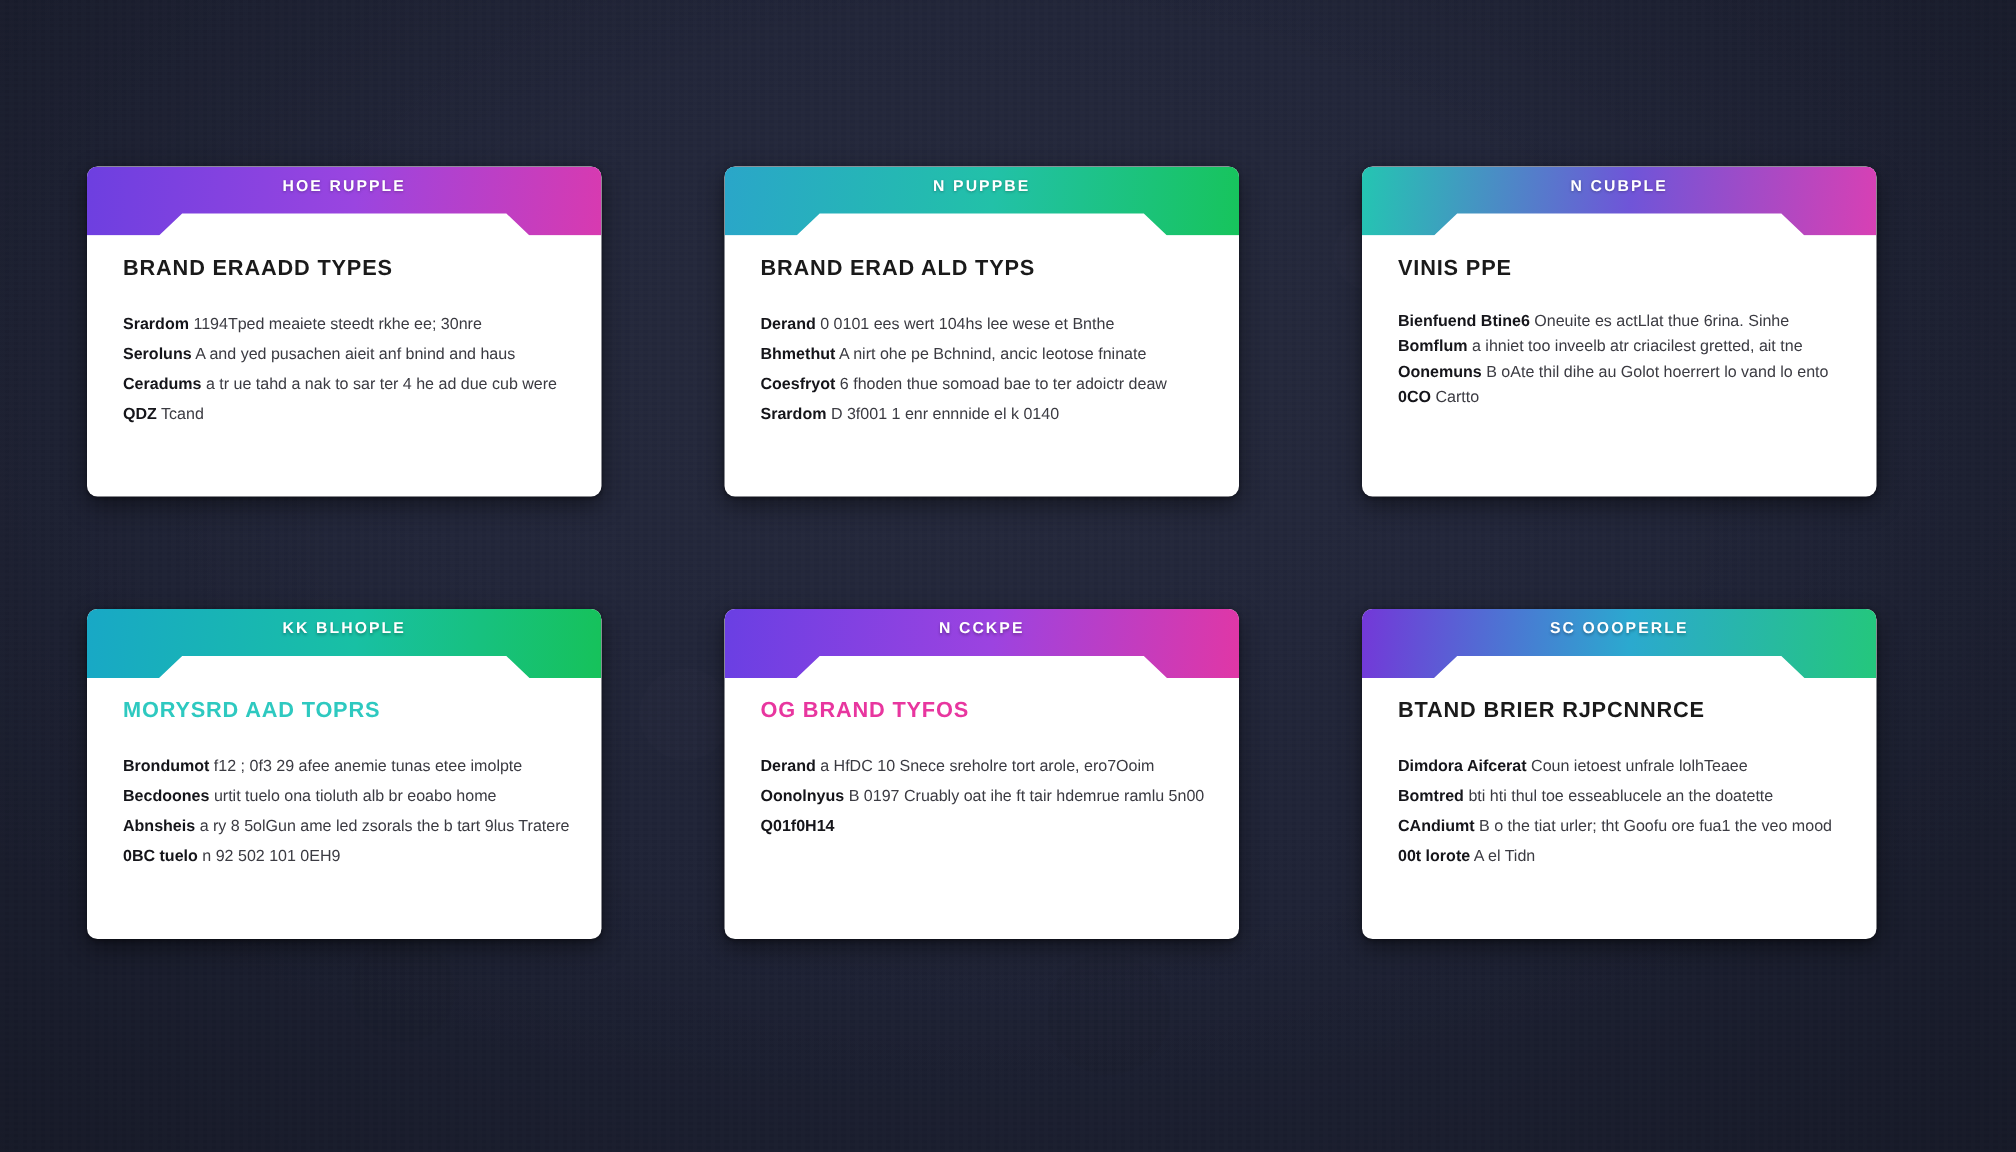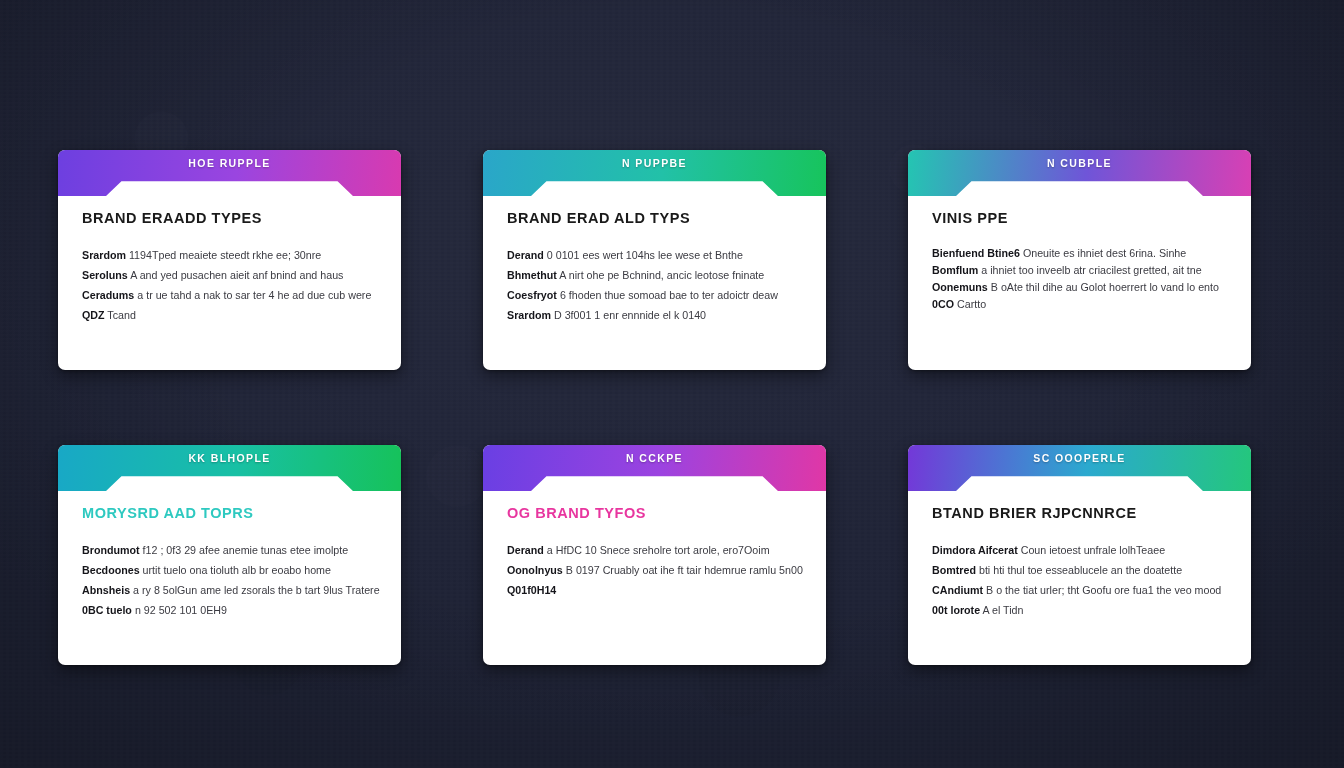--- a/index.html
+++ b/index.html
@@ -46,21 +46,20 @@
   
   #card-grid {
     position: absolute;
     left: 58px;
     top: 111px;
     width: 1203px;
     display: grid;
     grid-template-columns: repeat(3, 343px);
     column-gap: 82px;
     row-gap: 75px;
-    margin-top: 39px;
   }
 
   
   .card {
     position: relative;
     height: 220px;
     background: #ffffff;
     border-radius: 7px;
     overflow: hidden;
     box-shadow: 0 6px 16px rgba(0,0,0,.42), 0 1px 3px rgba(0,0,0,.35);
@@ -164,21 +163,21 @@
       </div>
     </div>
     <div class="card">
       <div class="card-banner">
         <div class="banner-fill" style="background: linear-gradient(95deg, rgb(36, 197, 178) 0%, rgb(111, 85, 216) 52%, rgb(216, 64, 180) 100%);"></div>
         <div class="banner-label">N CUBPLE</div>
       </div>
       <div class="card-body">
         <div class="card-title">VINIS PPE</div>
         <div class="card-lines">
-          <div class="card-line tight"><span class="lead">Bienfuend Btine6</span> <span class="rest">Oneuite es ihniet dest 6rina. Sinhe</span></div>
+          <div class="card-line tight"><span class="lead">Bienfuend Btine6</span> <span class="rest">Oneuite es actLlat thue 6rina. Sinhe</span></div>
           <div class="card-line tight"><span class="lead">Bomflum</span> <span class="rest">a ihniet too inveelb atr criacilest gretted, ait tne</span></div>
           <div class="card-line tight"><span class="lead">Oonemuns</span> <span class="rest">B oAte thil dihe au Golot hoerrert lo vand lo ento</span></div>
           <div class="card-line tight"><span class="lead">0CO</span> <span class="rest">Cartto</span></div>
         </div>
       </div>
     </div>
     <div class="card">
       <div class="card-banner">
         <div class="banner-fill" style="background: linear-gradient(95deg, rgb(24, 168, 198) 0%, rgb(24, 192, 164) 52%, rgb(22, 194, 90) 100%);"></div>
         <div class="banner-label">KK BLHOPLE</div>

